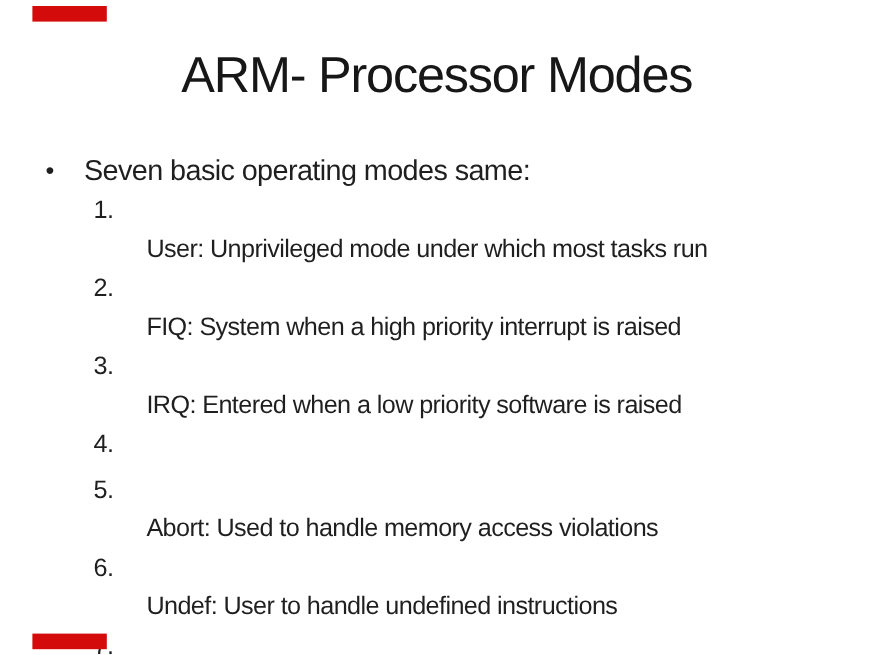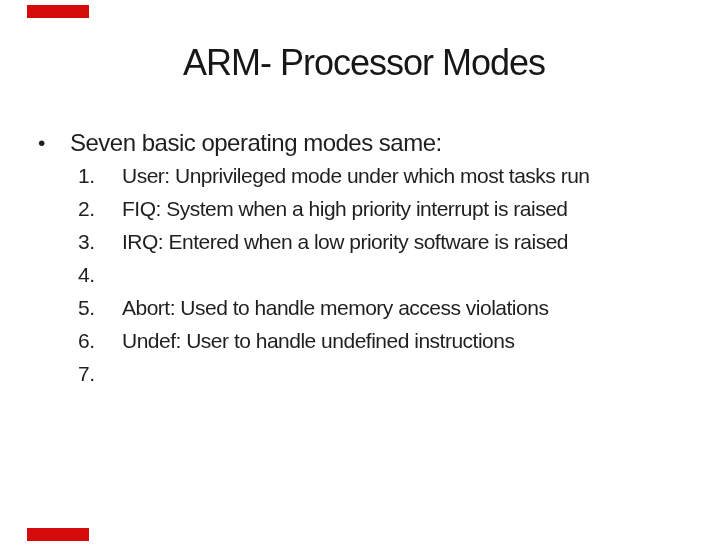--- a/index.html
+++ b/index.html
@@ -25,21 +25,21 @@
   }
   .red-bar.top { top: 5px; }
   .red-bar.bottom { top: 528px; }
   .title {
     position: absolute;
     top: 38px;
     left: 0;
     right: 0;
     margin: 0;
     text-align: center;
-    font-size: 36px;
+    font-size: 42px;
     line-height: 50px;
     font-weight: 400;
     letter-spacing: -1px;
     color: #171717;
     white-space: nowrap;
   }
   .bullet-row {
     position: absolute;
     top: 129px;
     left: 38px;
@@ -67,20 +67,21 @@
     margin-bottom: 6px;
     font-size: 21px;
     line-height: 27px;
     letter-spacing: -0.5px;
   }
   .item-number {
     flex: 0 0 44px;
   }
   .item-lines {
     flex: 1;
+    margin-top: 32px;
   }
   .item-line {
     display: block;
     white-space: nowrap;
   }
 </style>
 </head>
 <body>
 
 <div class="slide">

